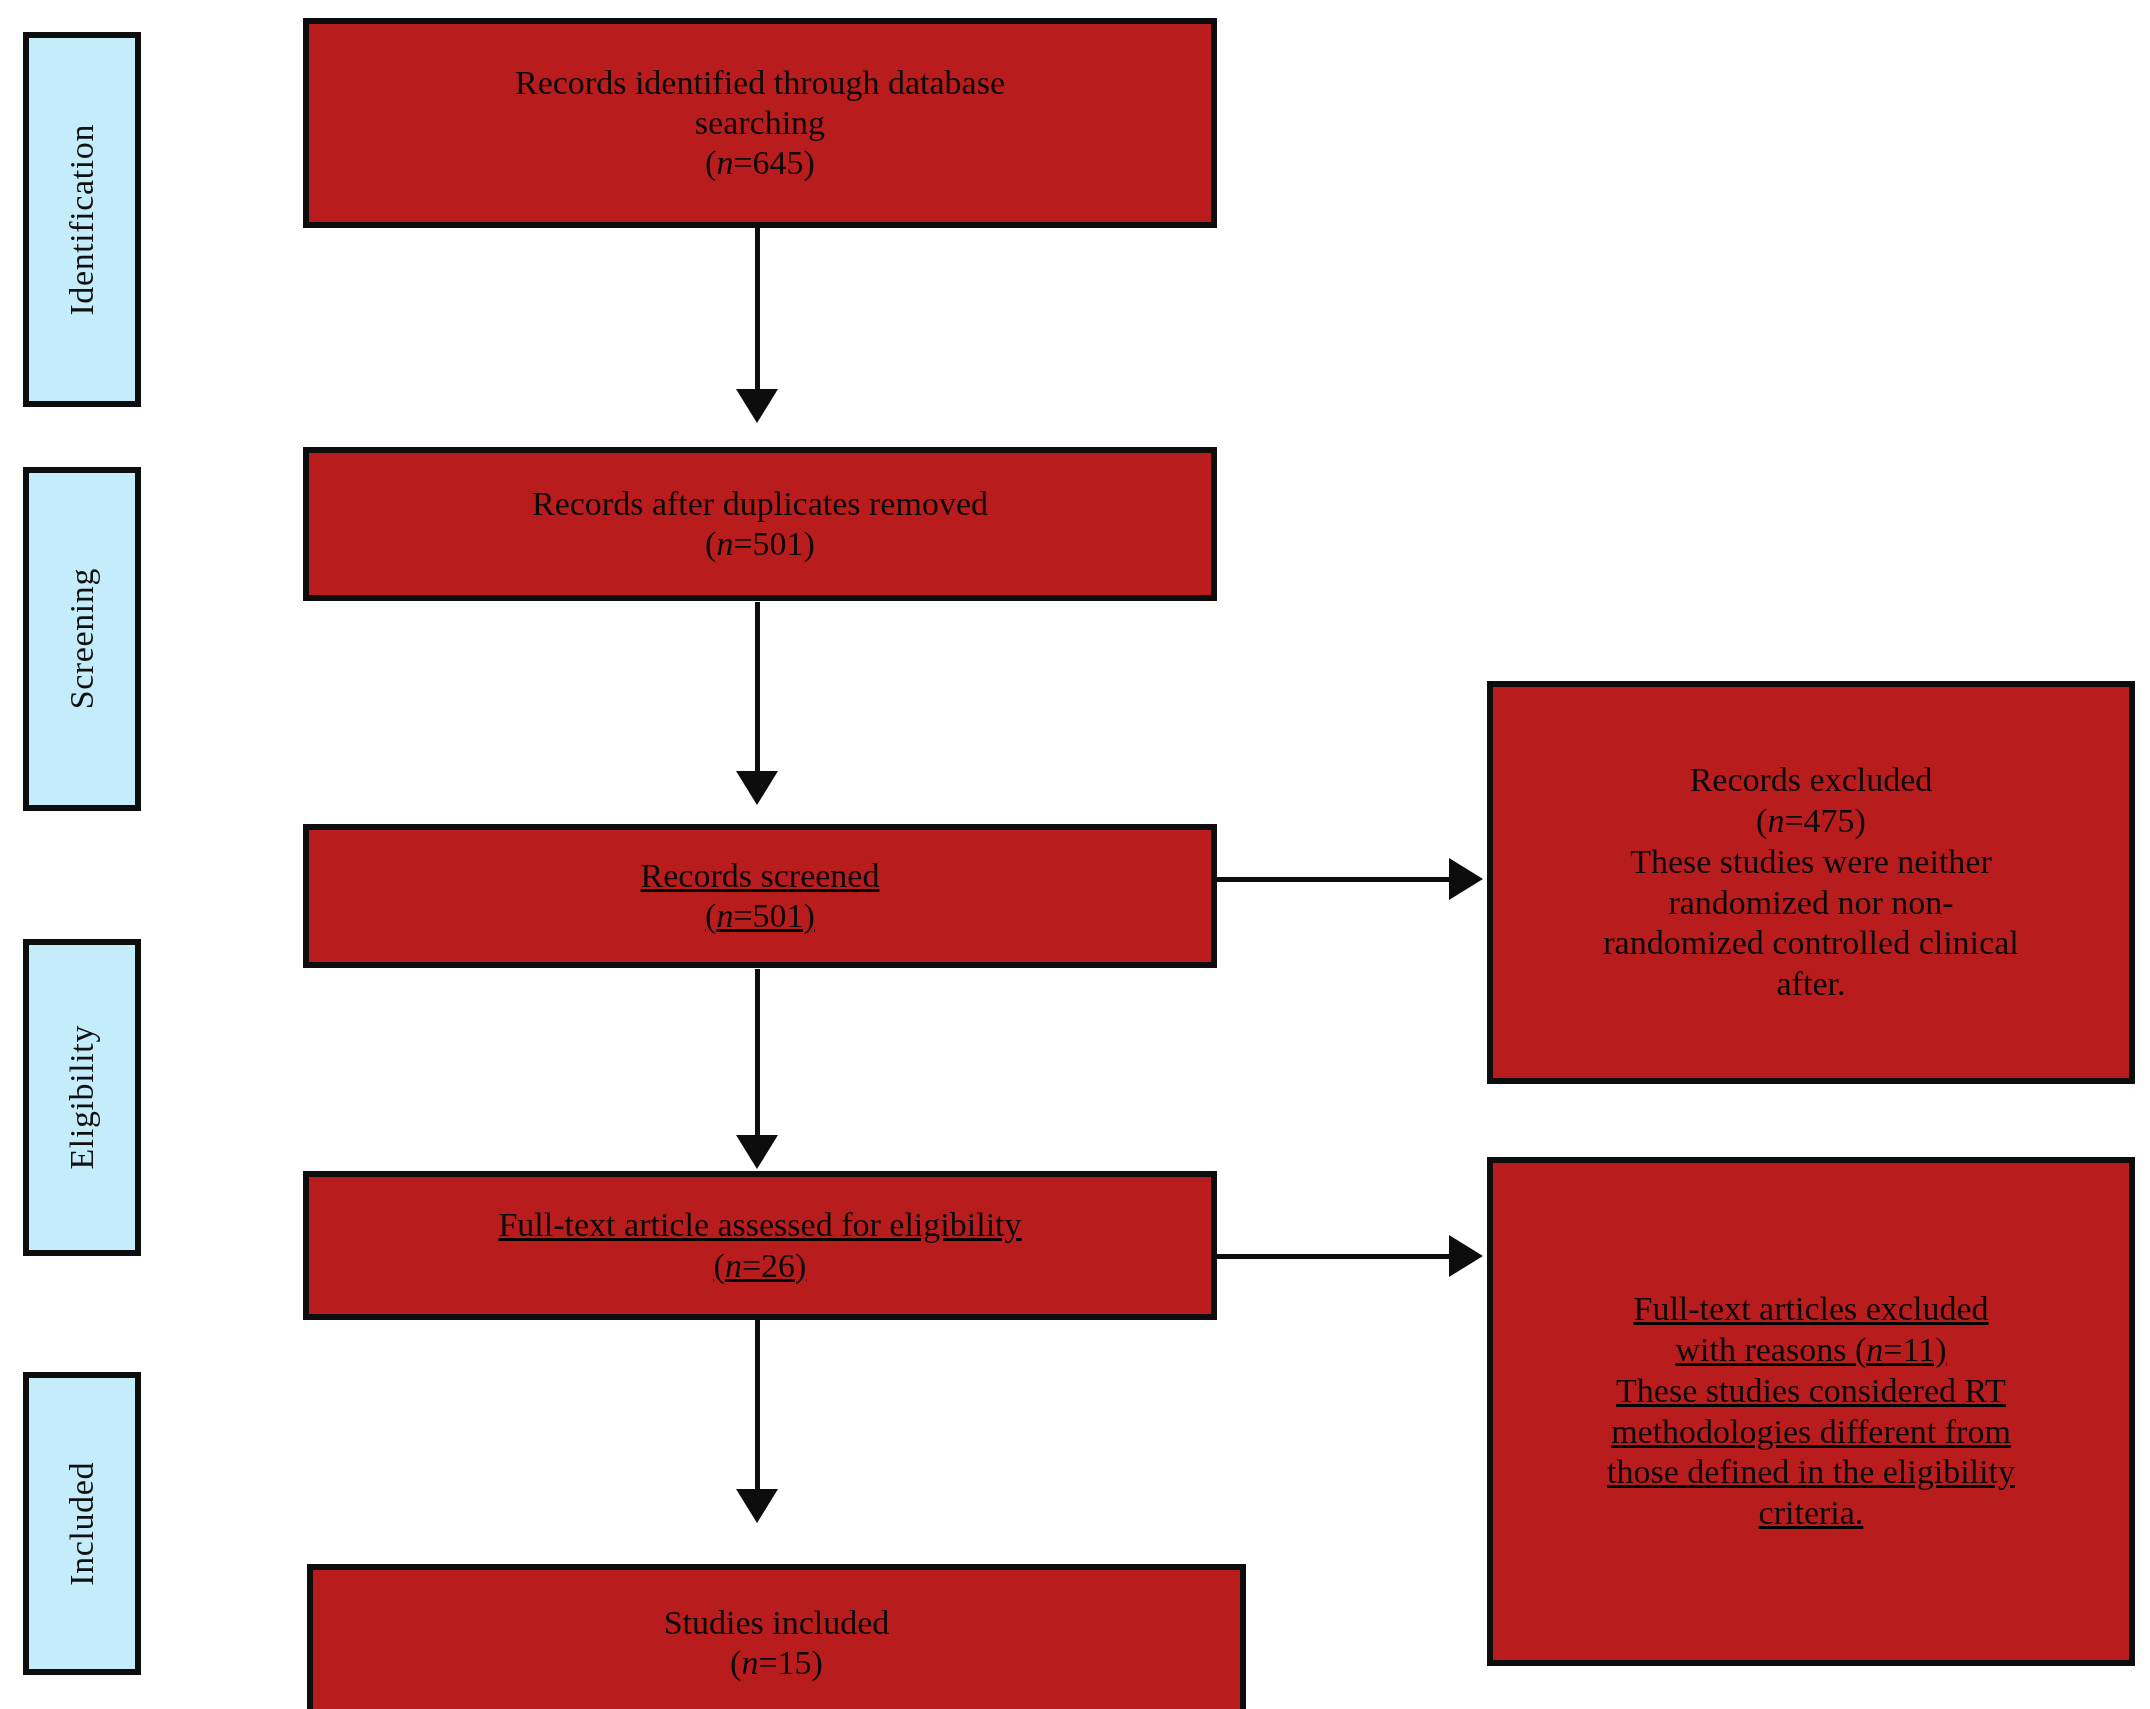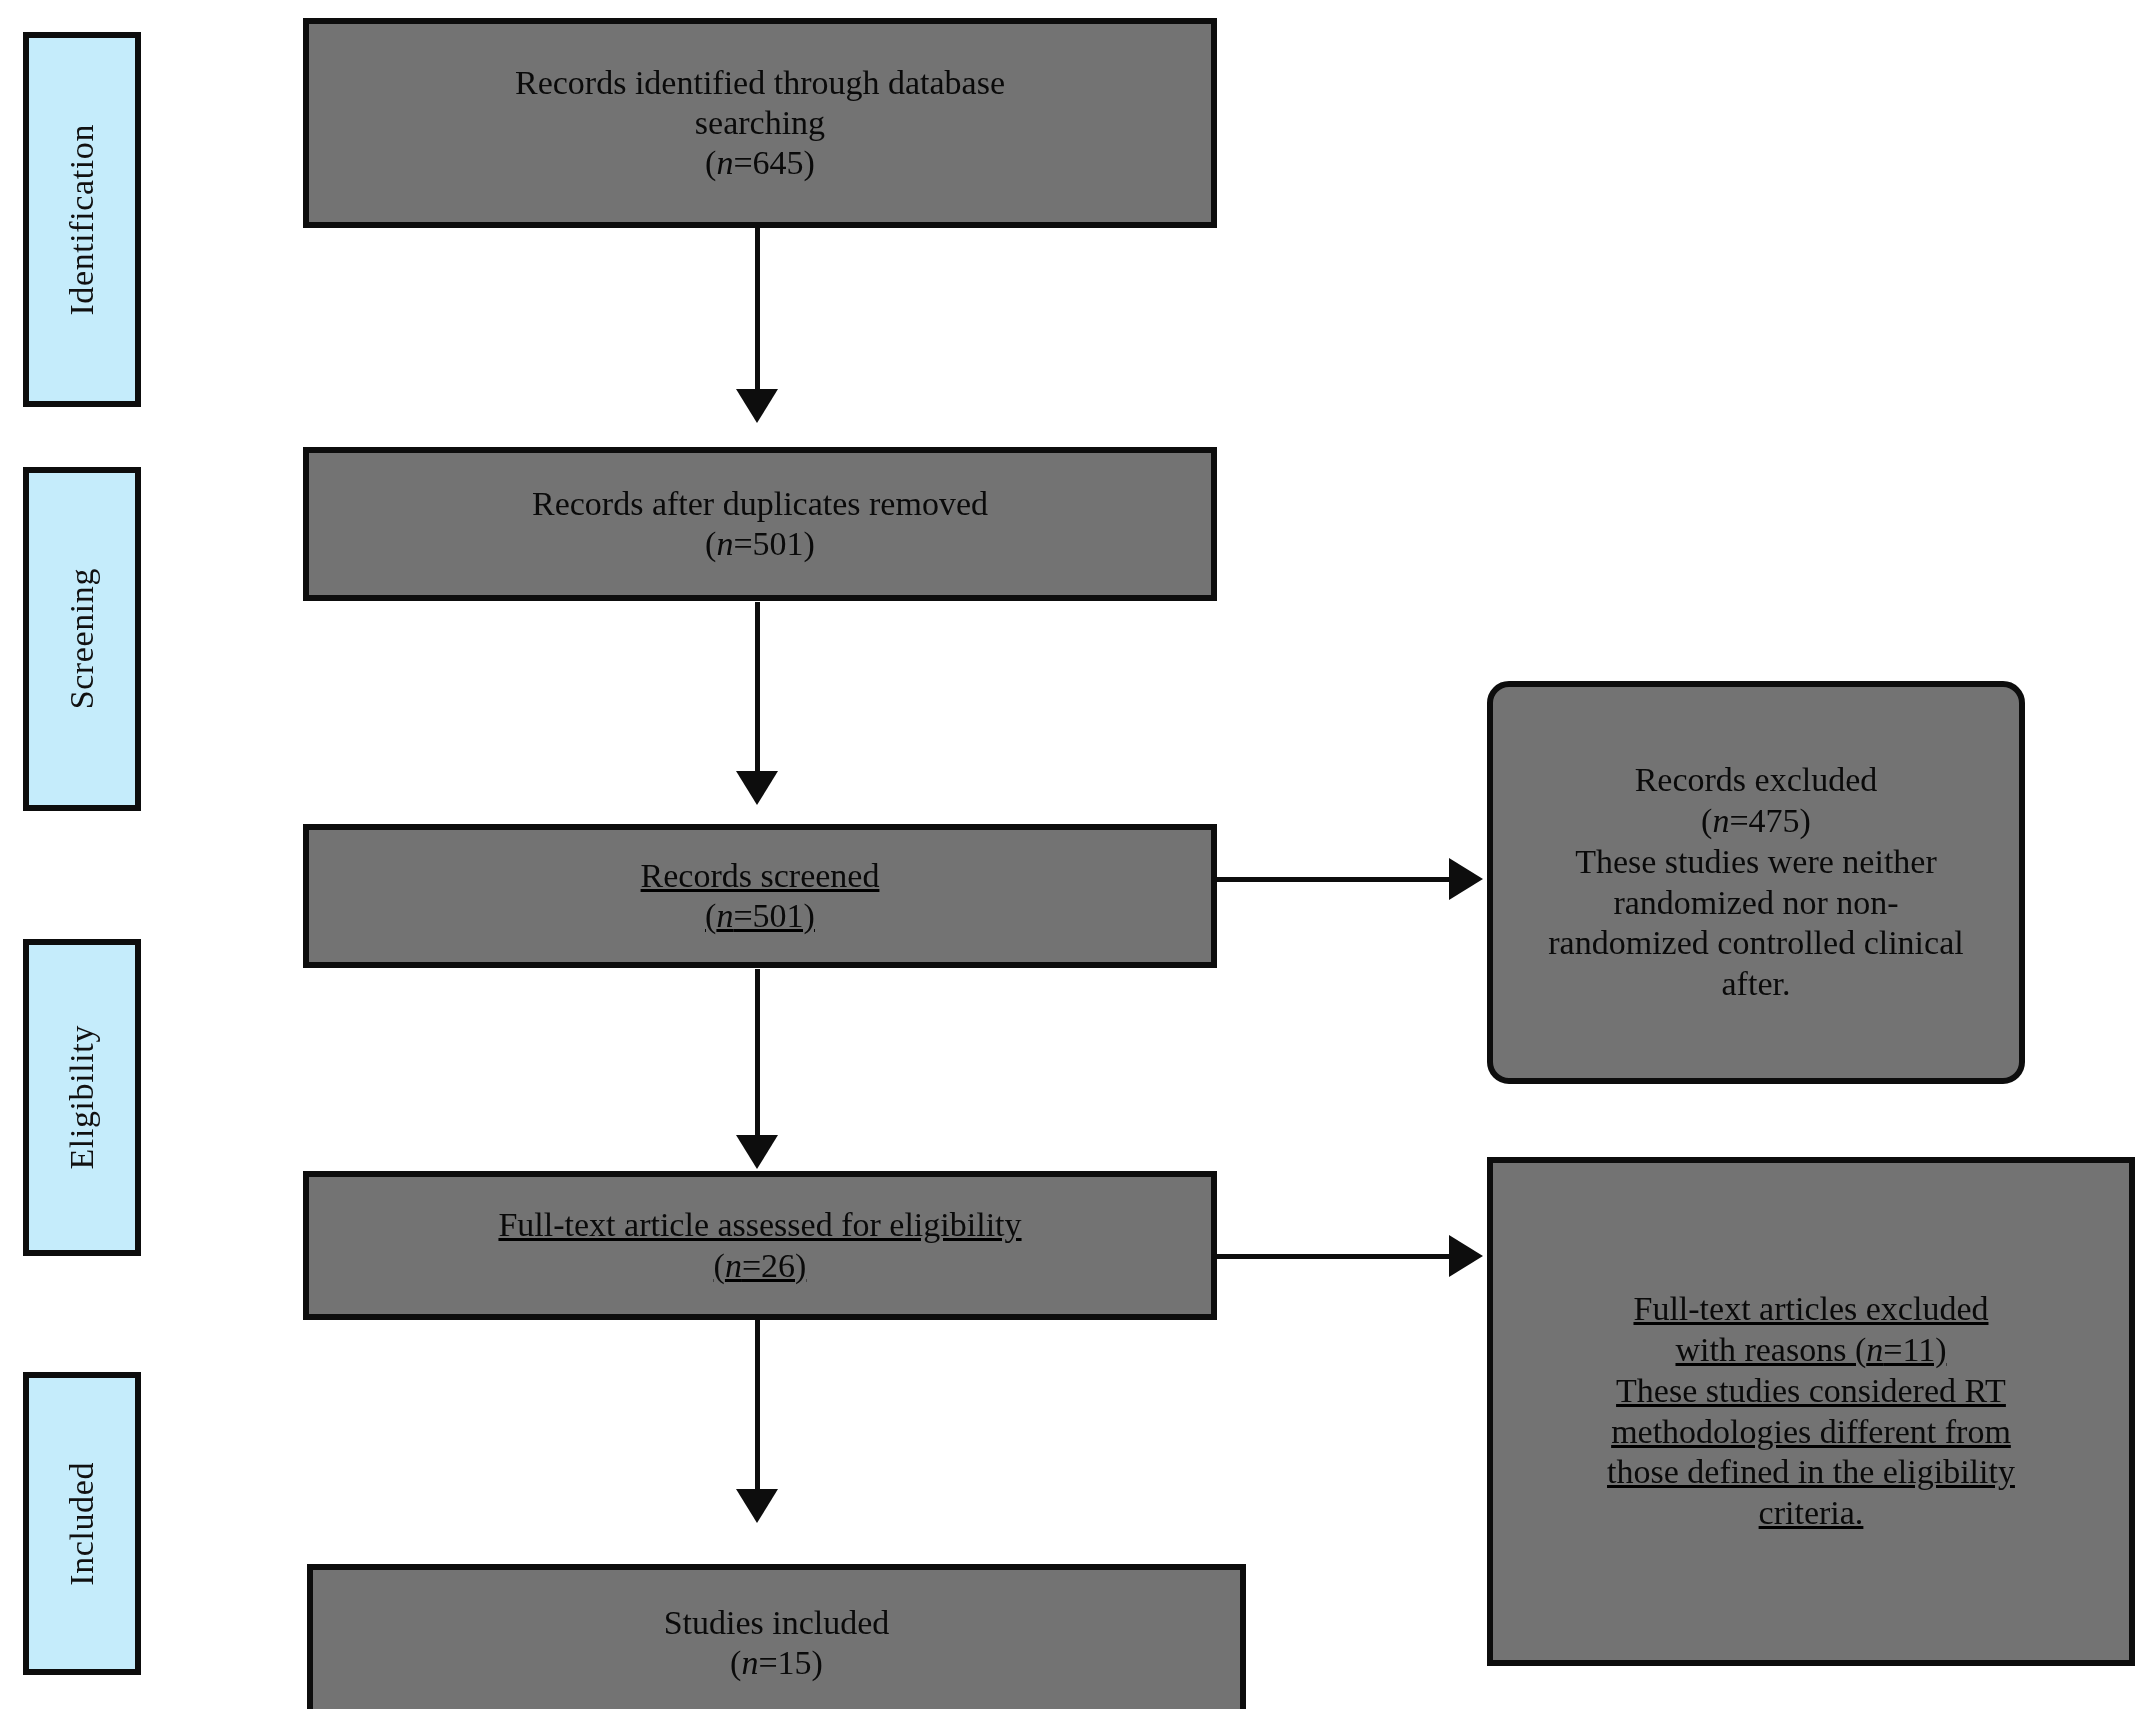--- a/index.html
+++ b/index.html
@@ -34,21 +34,21 @@
     line-height: 1;
     color: #111111;
     letter-spacing: 0.6px;
     white-space: nowrap;
   }
 
   
   .flow-box {
     position: absolute;
     box-sizing: border-box;
-    background: #737373;
+    background: #b91c1c;
     border: 6.1px solid #0d0d0d;
     display: flex;
     align-items: center;
     justify-content: center;
     text-align: center;
   }
   .flow-box .btext {
     font-size: 34px;
     line-height: 1.18;
     color: #0a0a0a;
@@ -133,21 +133,21 @@
   <div class="flow-box" style="left:303px; top:824px; width:914px; height:144px;text-decoration:underline;">
     <div class="btext">
       <span>Records screened</span><br>
       <span><span>(</span><span class="nital">n</span><span>=501)</span></span>
     </div>
   </div>
 
   <div class="h-line" style="left:1217px; top:877px; width:233px;"></div>
   <div class="arrow-right" style="left:1449px; top:858px;"></div>
 
-  <div class="flow-box side" style="left:1487px; top:681px; width:538px; height:403px;border-radius:22px;">
+  <div class="flow-box side" style="left:1487px; top:681px; width:648px; height:403px;">
     <div class="btext">
       <span>Records excluded</span><br>
       <span><span>(</span><span class="nital">n</span><span>=475)</span></span><br>
       <span>These studies were neither</span><br>
       <span>randomized nor non-</span><br>
       <span>randomized controlled clinical</span><br>
       <span>after.</span>
     </div>
   </div>
 

